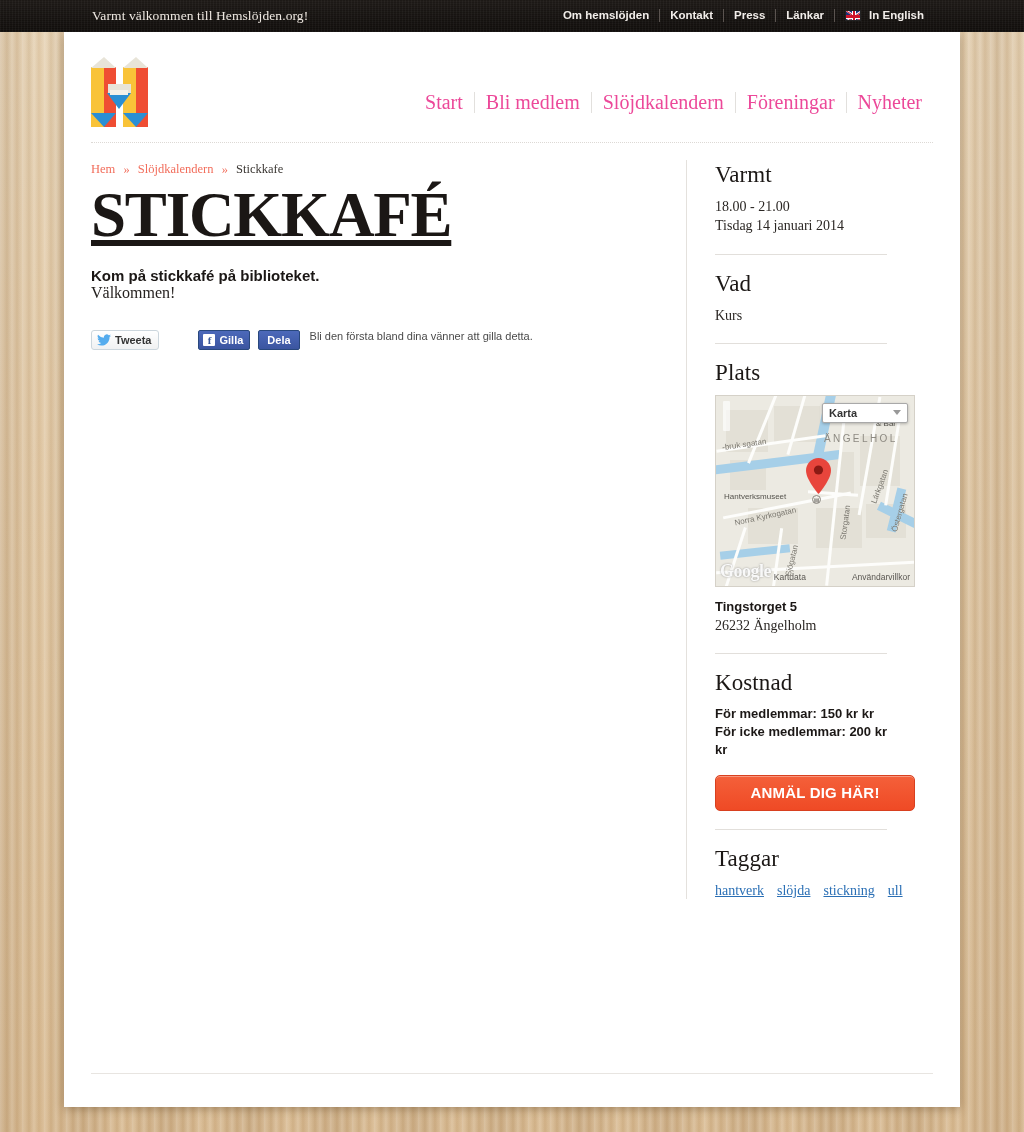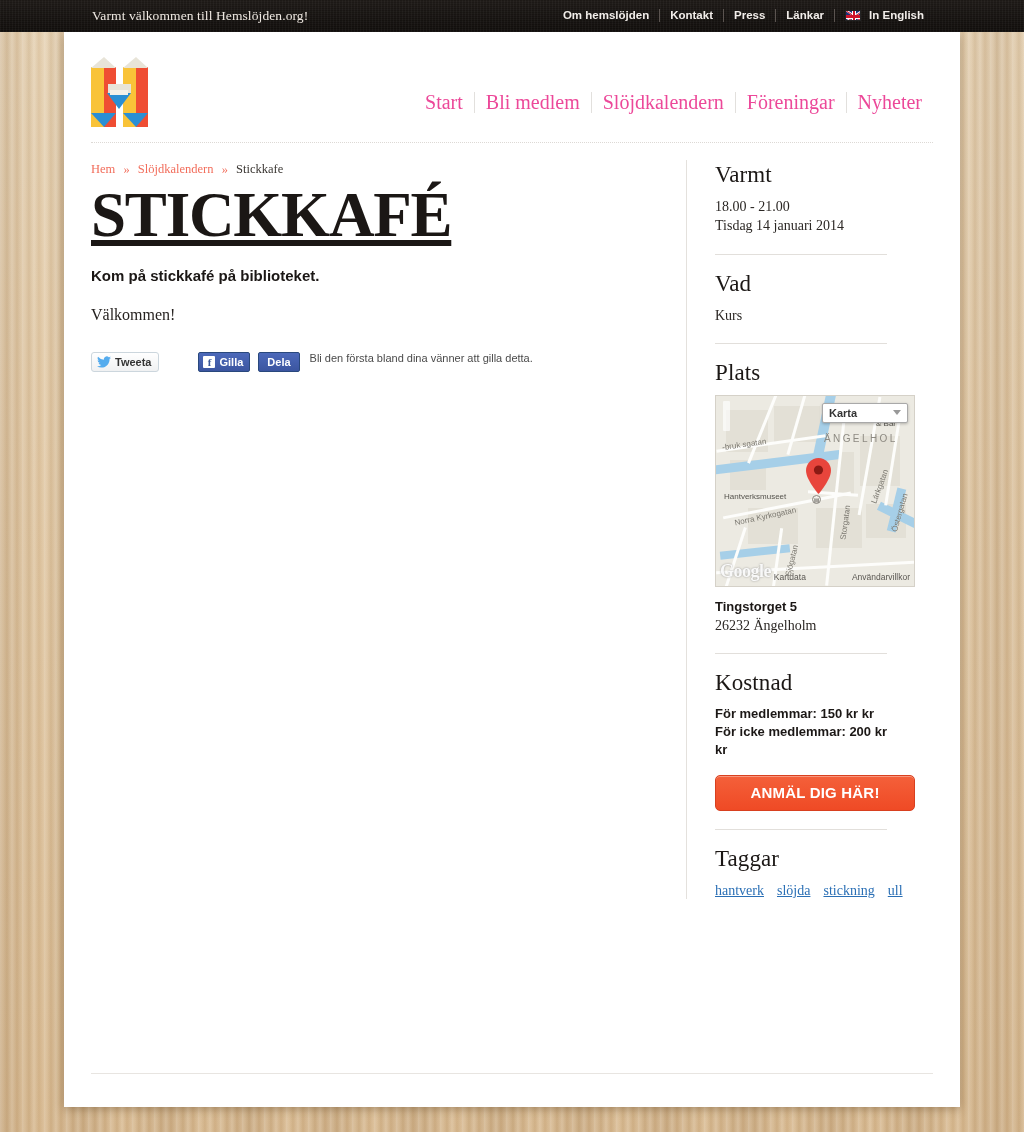--- a/index.html
+++ b/index.html
@@ -207,21 +207,20 @@
     line-height: 0.92;
     letter-spacing: -1.2px;
     margin: 0 0 22px 0;
     text-decoration: underline;
   }
   .lede {
     font-family: "Liberation Sans", sans-serif;
     font-size: 15px;
     font-weight: bold;
     color: #1b1715;
-    margin-bottom: 22px;
   }
   .body-para {
     font-family: "Liberation Serif", serif;
     font-size: 16px;
     color: #262220;
     margin-bottom: 28px;
   }
 
   
   .social-row {

